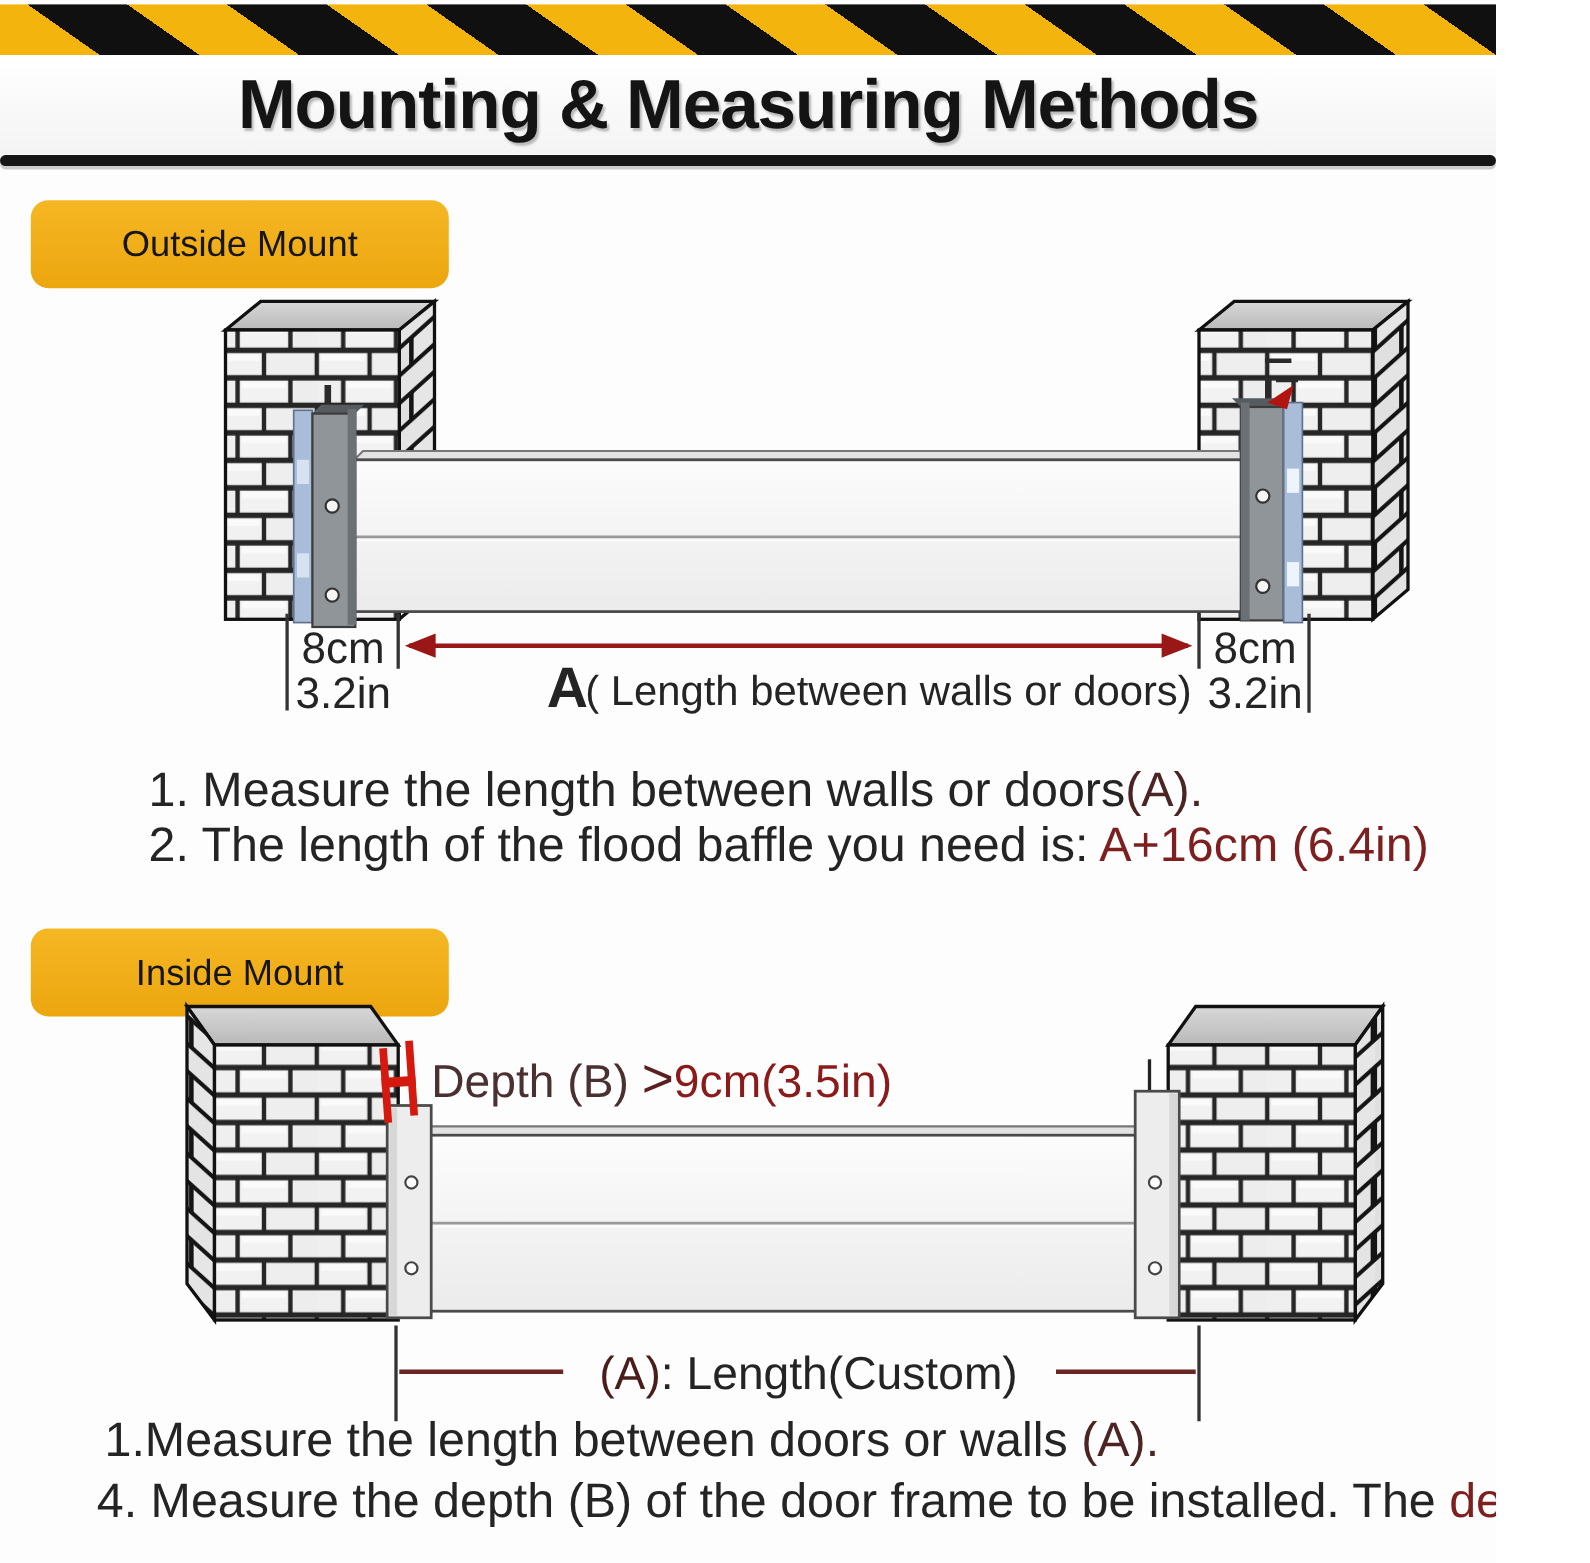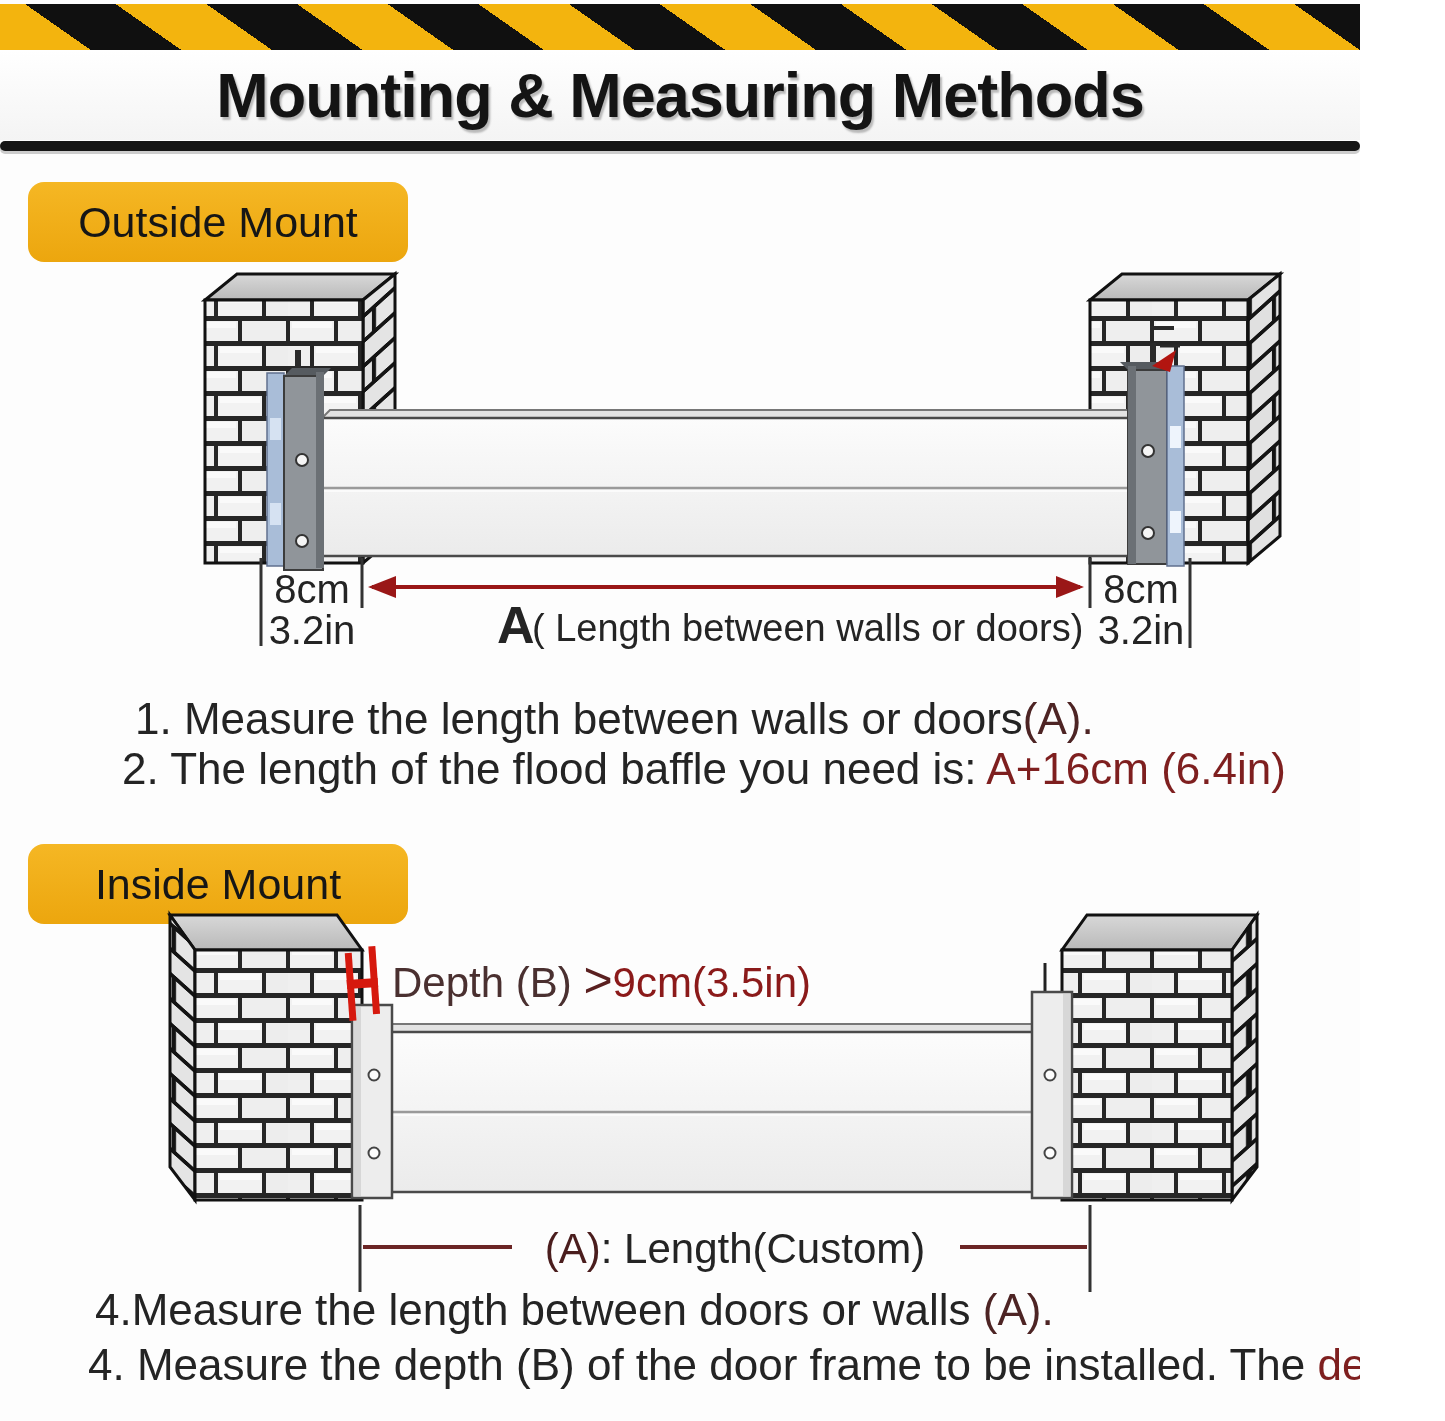--- a/index.html
+++ b/index.html
@@ -23,35 +23,35 @@
   }
   .title-rule{
     position:absolute;top:141px;left:0;right:0;height:10px;background:#161616;
     border-radius:6px;box-shadow:0 3px 0 #cccccc;
   }
   
   .mount-label{
     position:absolute;left:28px;width:380px;height:80px;
     background:linear-gradient(#f5b724,#eca60e);
     border-radius:16px;display:flex;align-items:center;justify-content:center;
-    font-size:43px;color:#161616;
+    font-size:33px;color:#161616;
   }
   .label-outside{top:182px;}
   .label-inside{top:844px;}
   
   .diagram{position:absolute;left:0;}
   .diagram-outside{top:268px;}
   .diagram-inside{top:895px;}
   svg text{font-family:"Liberation Sans",sans-serif;fill:#242424;}
   
   .instr{position:absolute;font-size:44px;color:#242424;white-space:nowrap;}
   .accent-red{color:#7e1f1f;}
   .accent-dark{color:#4d2424;}
   .i1-l1{left:135px;top:694px;}
-  .i1-l2{left:122px;top:744px;}
+  .i1-l2{left:135px;top:744px;}
   .i2-l1{left:95px;top:1285px;}
   .i2-l2{left:88px;top:1340px;}
   .i2-l3{left:88px;top:1378px;}
 </style>
 </head>
 <body>
 
 <div class="page">
 
   <div class="hazard-band"></div>
@@ -217,16 +217,16 @@
 
     <g>
       <line x1="360" y1="310" x2="360" y2="397" stroke="#333" stroke-width="3"></line>
       <line x1="1090" y1="310" x2="1090" y2="397" stroke="#333" stroke-width="3"></line>
       <line x1="363" y1="352" x2="512" y2="352" stroke="#6b2525" stroke-width="4"></line>
       <line x1="960" y1="352" x2="1087" y2="352" stroke="#6b2525" stroke-width="4"></line>
       <text x="735" y="368" font-size="42" text-anchor="middle"><tspan fill="#4a1d1d">(A)</tspan><tspan fill="#242424">: Length(Custom)</tspan></text>
     </g>
   </svg>
 
-  <div class="instr i2-l1"><span>4.Measure the length between doors or walls </span><span class="accent-dark">(A).</span></div>
+  <div class="instr i2-l1"><span>1.Measure the length between doors or walls </span><span class="accent-dark">(A).</span></div>
   <div class="instr i2-l2"><span>4. Measure the depth (B) of the door frame to be installed. The </span><span class="accent-red">depth (B)</span><span> walls</span></div>
 
 </div>
 
 </body></html>

